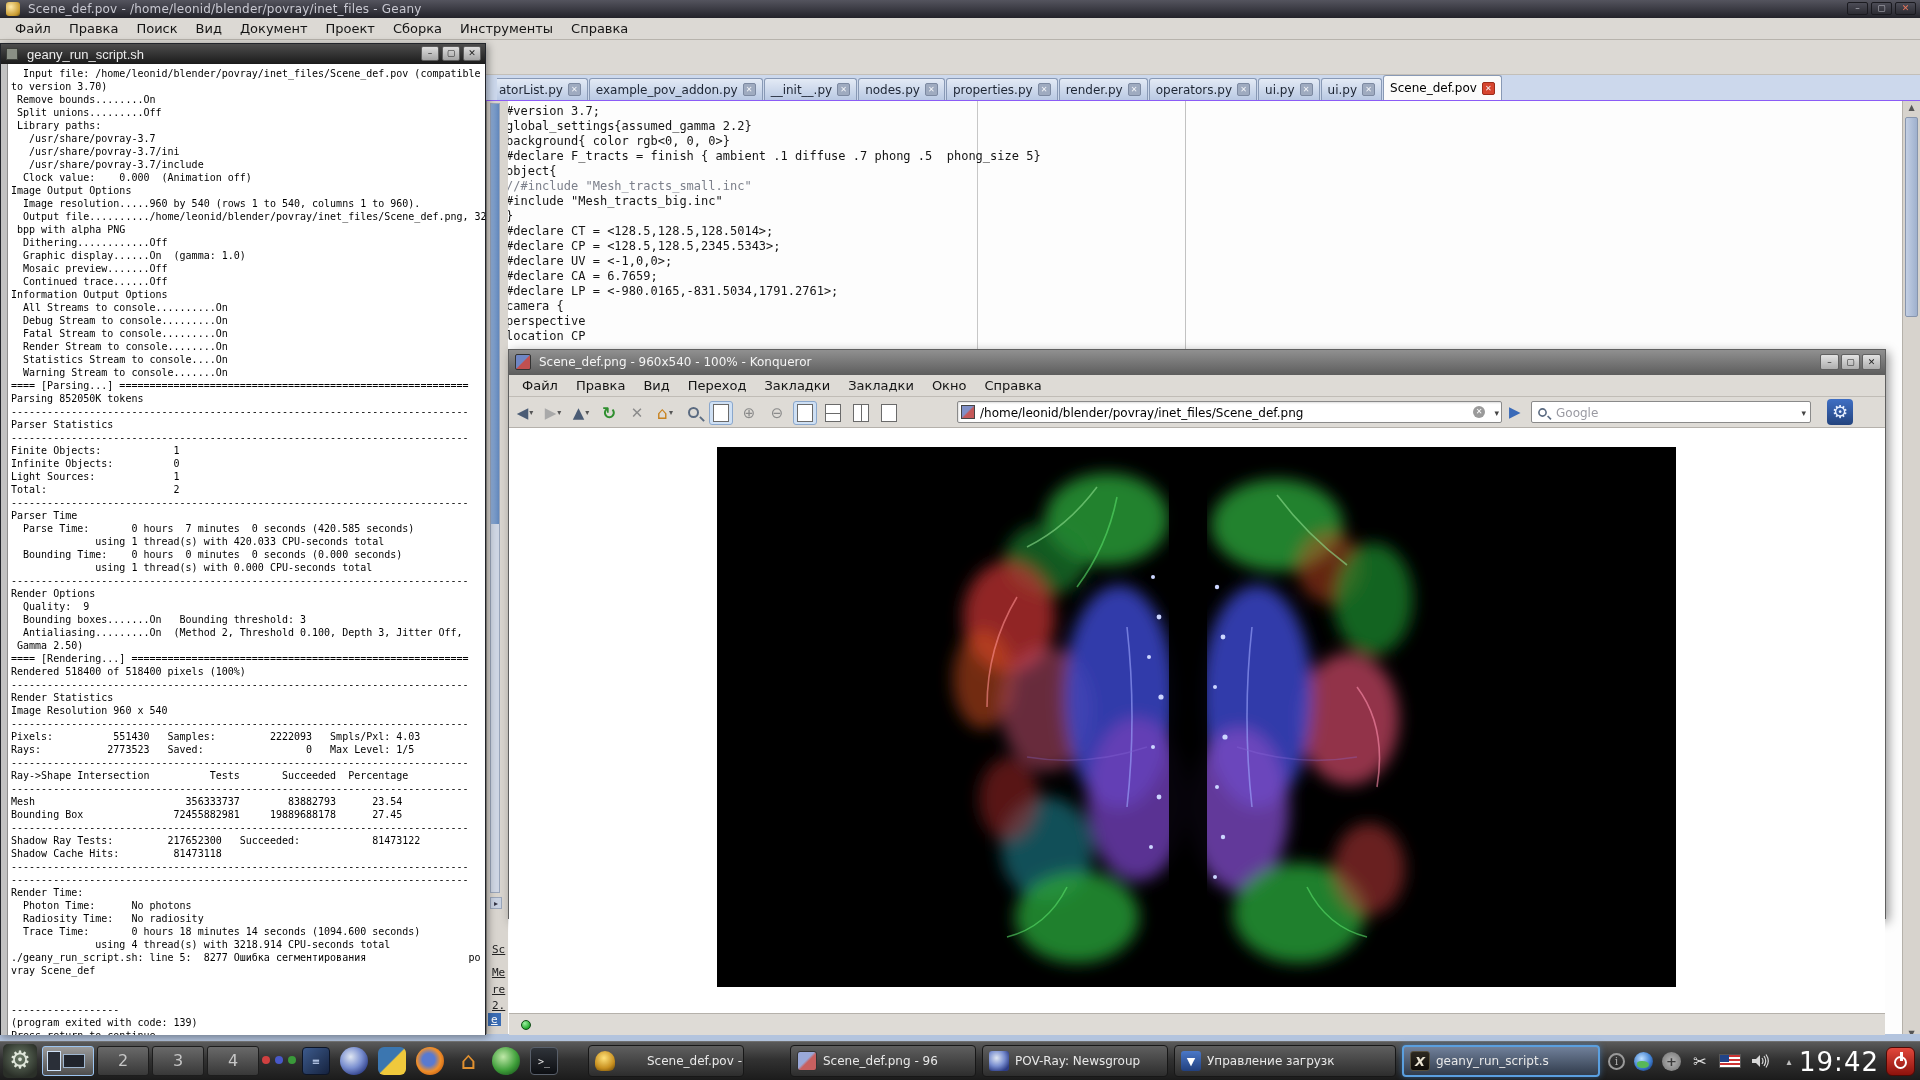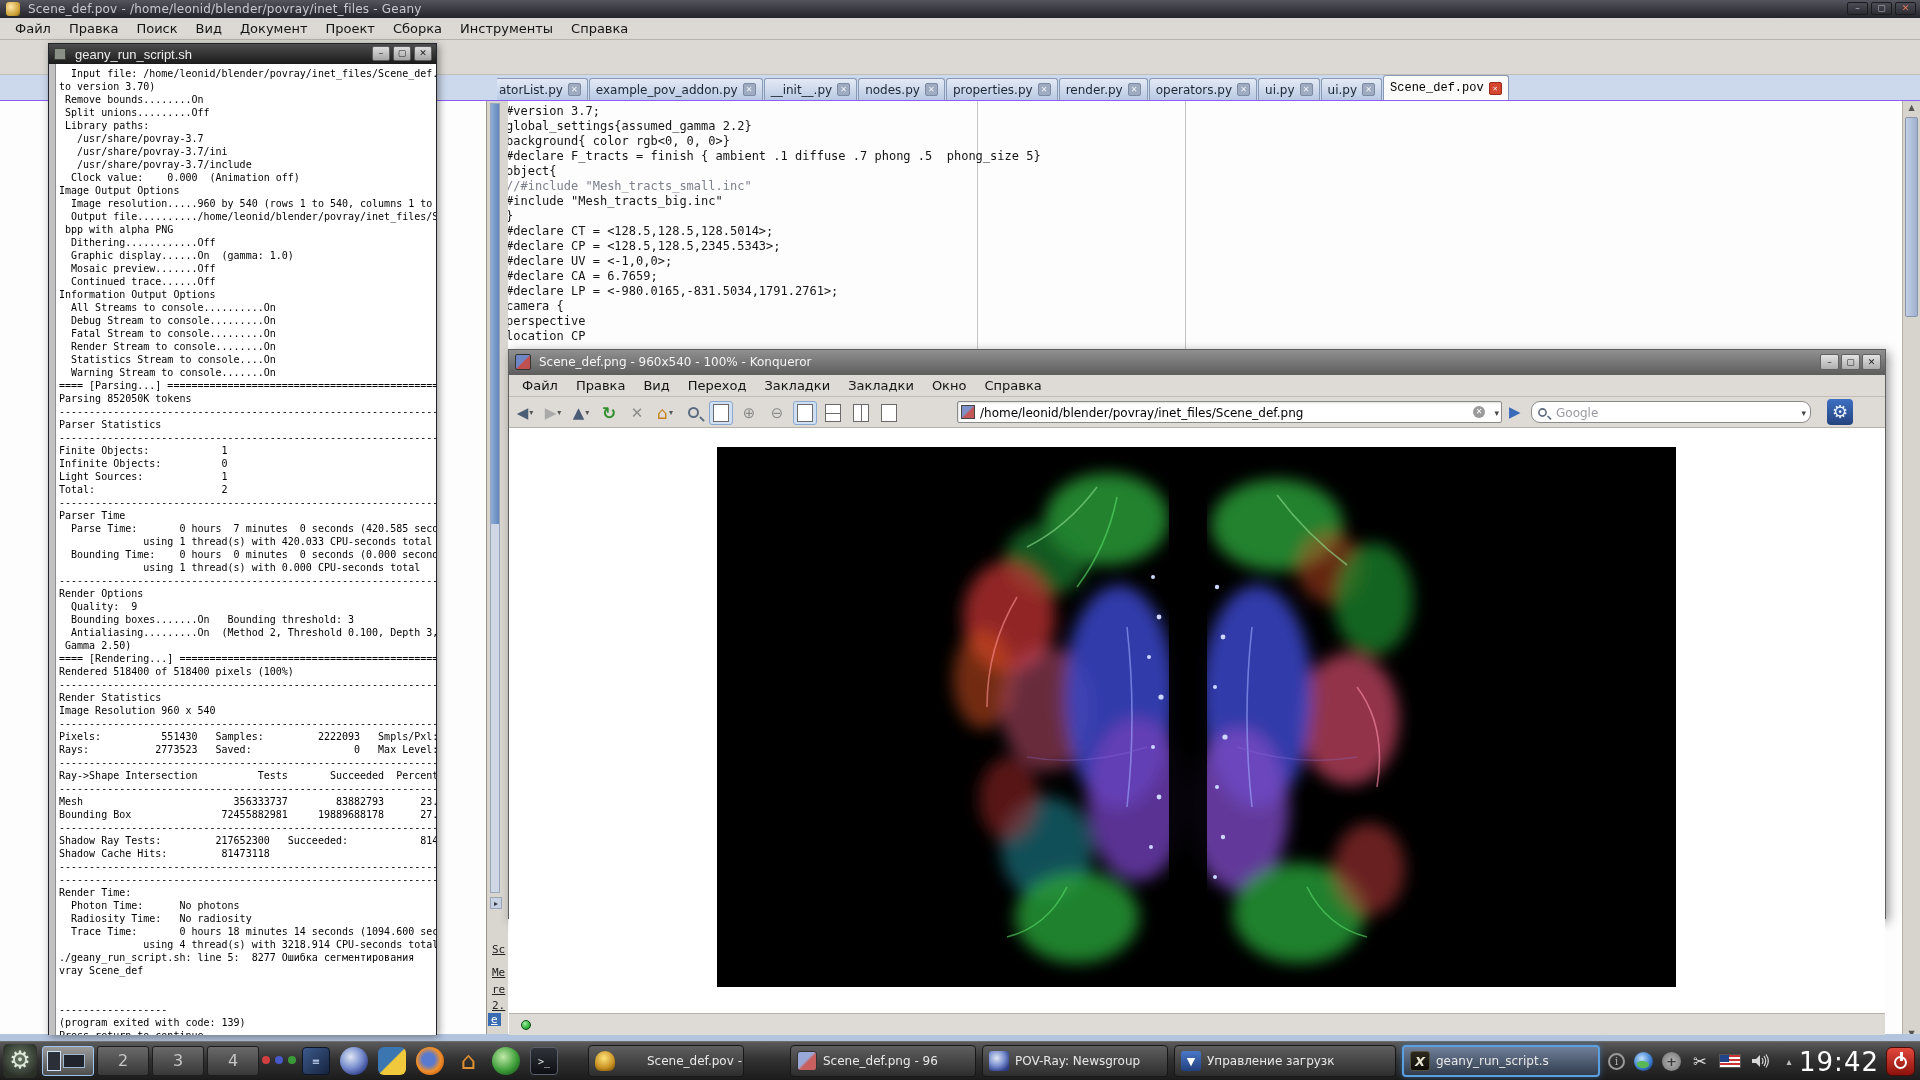--- a/index.html
+++ b/index.html
@@ -36,21 +36,21 @@
   .quit-icon { position:absolute; left:1141px; top:45px; width:24px; height:24px; border-radius:3px;
     background:linear-gradient(#e05a43,#b02818); border:1px solid #7c190e; color:#fff; font-size:13px;
     line-height:22px; text-align:center; font-weight:bold; }
 
   .g-tabbar { position:absolute; left:0; top:75px; width:1920px; height:26px; background:#ccd8ec;
     border-bottom:1px solid #8b5cf6; display:flex; align-items:flex-end; padding-left:497px; overflow:hidden; }
   .tab { display:flex; align-items:center; gap:5px; height:22px; padding:0 6px; margin-right:1px;
     background:linear-gradient(#e3eaf5,#b9c9e3); border:1px solid #8899b5; border-bottom:none;
     border-radius:3px 3px 0 0; font-size:12px; color:#1d2533; white-space:nowrap; }
   .tab.clipped { border-left:none; border-radius:0 3px 0 0; padding-left:2px; }
-  .tab.active { background:#fbfbfa; height:25px; color:#000;font-family:Liberation Mono, monospace; }
+  .tab.active { background:#fbfbfa; height:25px; color:#000; }
   .tab-close { width:13px; height:13px; border-radius:2px; background:#9fabc0; border:1px solid #7d8aa2;
     color:#f2f4f8; font-size:8px; line-height:11px; text-align:center; }
   .tab.active .tab-close { background:#d6452e; border-color:#9c2c1a; }
 
   #g-editor { position:absolute; left:486px; top:101px; width:1434px; height:940px; background:#fdfdfd; }
   #code { position:absolute; left:20px; top:3px; font-family:"DejaVu Sans Mono", monospace; font-size:12px; line-height:15px; color:#141414; white-space:pre; }
   .code-line.comment { color:#7b7f8a; }
   .longline-marker { position:absolute; left:491px; top:0; width:1px; height:940px; background:#c7c7c7; }
   .pane-line { position:absolute; left:699px; top:0; width:1px; height:940px; background:#c2c2c2; }
   .g-vscroll { position:absolute; right:0; top:0; width:18px; height:940px; background:#d7d3cd; border-left:1px solid #b5b1aa; }
@@ -61,22 +61,22 @@
   
   #sidebar-strip { position:absolute; left:486px; top:101px; width:22px; height:940px; background:#d9d5cf;
     border-left:1px solid #9a968f; z-index:2; }
   .strip-scroll { position:absolute; left:3px; top:2px; width:10px; height:790px; background:#cfd6e4; border:1px solid #9aa6bb; }
   .strip-scroll .thumb { position:absolute; left:0; top:0; width:8px; height:420px; background:linear-gradient(90deg,#8fadd6,#6287bb); }
   .strip-arr { position:absolute; left:3px; top:796px; width:12px; height:12px; font-size:8px; color:#334; text-align:center; line-height:12px; background:#c9d2e2; border:1px solid #9aa6bb; }
   .frag { position:absolute; left:5px; font-family:"DejaVu Sans Mono", monospace; font-size:11px; color:#222;text-decoration:underline; }
   .frag.sel { left:1px; padding:0 3px; background:#3a6cb4; color:#fff; }
 
   
-  #terminal { position:absolute; left:0; top:43px; width:389px; height:992px; background:#ffffff;
-    border:1px solid #22252b; box-shadow:2px 2px 8px #00000066; z-index:3;margin-left:48px; }
+  #terminal { position:absolute; left:0; top:43px; width:486px; height:992px; background:#ffffff;
+    border:1px solid #22252b; box-shadow:2px 2px 8px #00000066; z-index:3; }
   .t-titlebar { position:absolute; left:0; top:0; width:100%; height:20px;
     background:linear-gradient(180deg,#4d4d4d,#1b1b1b); color:#ececec; }
   .t-titlebar .ticon { position:absolute; left:5px; top:4px; width:12px; height:12px; background:#8a8f85; border:1px solid #3c3f3a; }
   .t-titlebar .ttitle { position:absolute; left:26px; top:3px; font-size:13px; font-family:"Liberation Sans", sans-serif; }
   .t-btn { position:absolute; top:2px; width:18px; height:15px; background:linear-gradient(#dedede,#a5a5a5);
     border:1px solid #5c5c5c; color:#1c1c1c; font-size:9px; line-height:13px; text-align:center; border-radius:2px; }
   .t-content { position:absolute; left:0; top:20px; width:100%; height:971px; background:#fff; overflow:hidden; }
   .t-sb { position:absolute; left:0; top:0; width:7px; height:100%; background:#c2c2c2; border-right:1px solid #8e8e8e; }
   #term-pre { position:absolute; left:10px; top:3px; font-family:"DejaVu Sans Mono", monospace; font-size:10px;
     line-height:13px; color:#000; white-space:pre; }
@@ -112,21 +112,21 @@
   .k-loc { position:absolute; left:448px; top:4px; width:545px; height:22px; background:#fff;
     border:1px solid #8a8a8a; border-radius:2px; box-shadow:inset 1px 1px 2px #00000022; }
   .k-loc .ficon { position:absolute; left:3px; top:3px; width:14px; height:14px;
     background:linear-gradient(135deg,#8090c8 45%,#c45858 55%); border:1px solid #444; }
   .k-loc .ltext { position:absolute; left:22px; top:4px; font-size:12px; color:#000; white-space:nowrap; font-family:"DejaVu Sans", sans-serif; }
   .k-loc .lclear { position:absolute; right:16px; top:4px; width:12px; height:12px; border-radius:50%;
     background:#9a9a9a; color:#fff; font-size:8px; line-height:12px; text-align:center; }
   .k-loc .ldd { position:absolute; right:2px; top:6px; font-size:9px; color:#444; }
   .k-go { position:absolute; left:1000px; top:6px; font-size:15px; color:#3a6ab8; }
   .k-search { position:absolute; left:1022px; top:4px; width:280px; height:22px; background:#fff;
-    border:1px solid #8a8a8a; border-radius:9px; }
+    border:1px solid #8a8a8a; border-radius:2px; }
   .k-search .stext { position:absolute; left:24px; top:4px; font-size:12px; color:#9a9aa2; }
   .k-search .mag { position:absolute; left:5px; top:5px; transform:scale(.8); }
   .k-search .sdd { position:absolute; right:4px; top:6px; font-size:9px; color:#444; }
   .k-gear { position:absolute; left:1318px; top:2px; width:26px; height:26px; border-radius:4px;
     background:linear-gradient(#3f6fc4,#24447e); color:#e8f0ff; font-size:18px; line-height:25px; text-align:center; }
   .k-content { position:absolute; left:0; top:78px; width:1376px; height:585px; background:#fff; overflow:hidden; }
   #brain-box { position:absolute; left:208px; top:19px; width:959px; height:540px; background:#000; }
   .k-status { position:absolute; left:0; top:663px; width:100%; height:22px; background:#dedbd6; border-top:1px solid #b5b1ab; }
   .k-led { position:absolute; left:12px; top:6px; width:10px; height:10px; border-radius:50%;
     background:radial-gradient(circle at 35% 30%,#9bf0a0,#23a92e 70%,#10641a); border:1px solid #0c4a12; }

